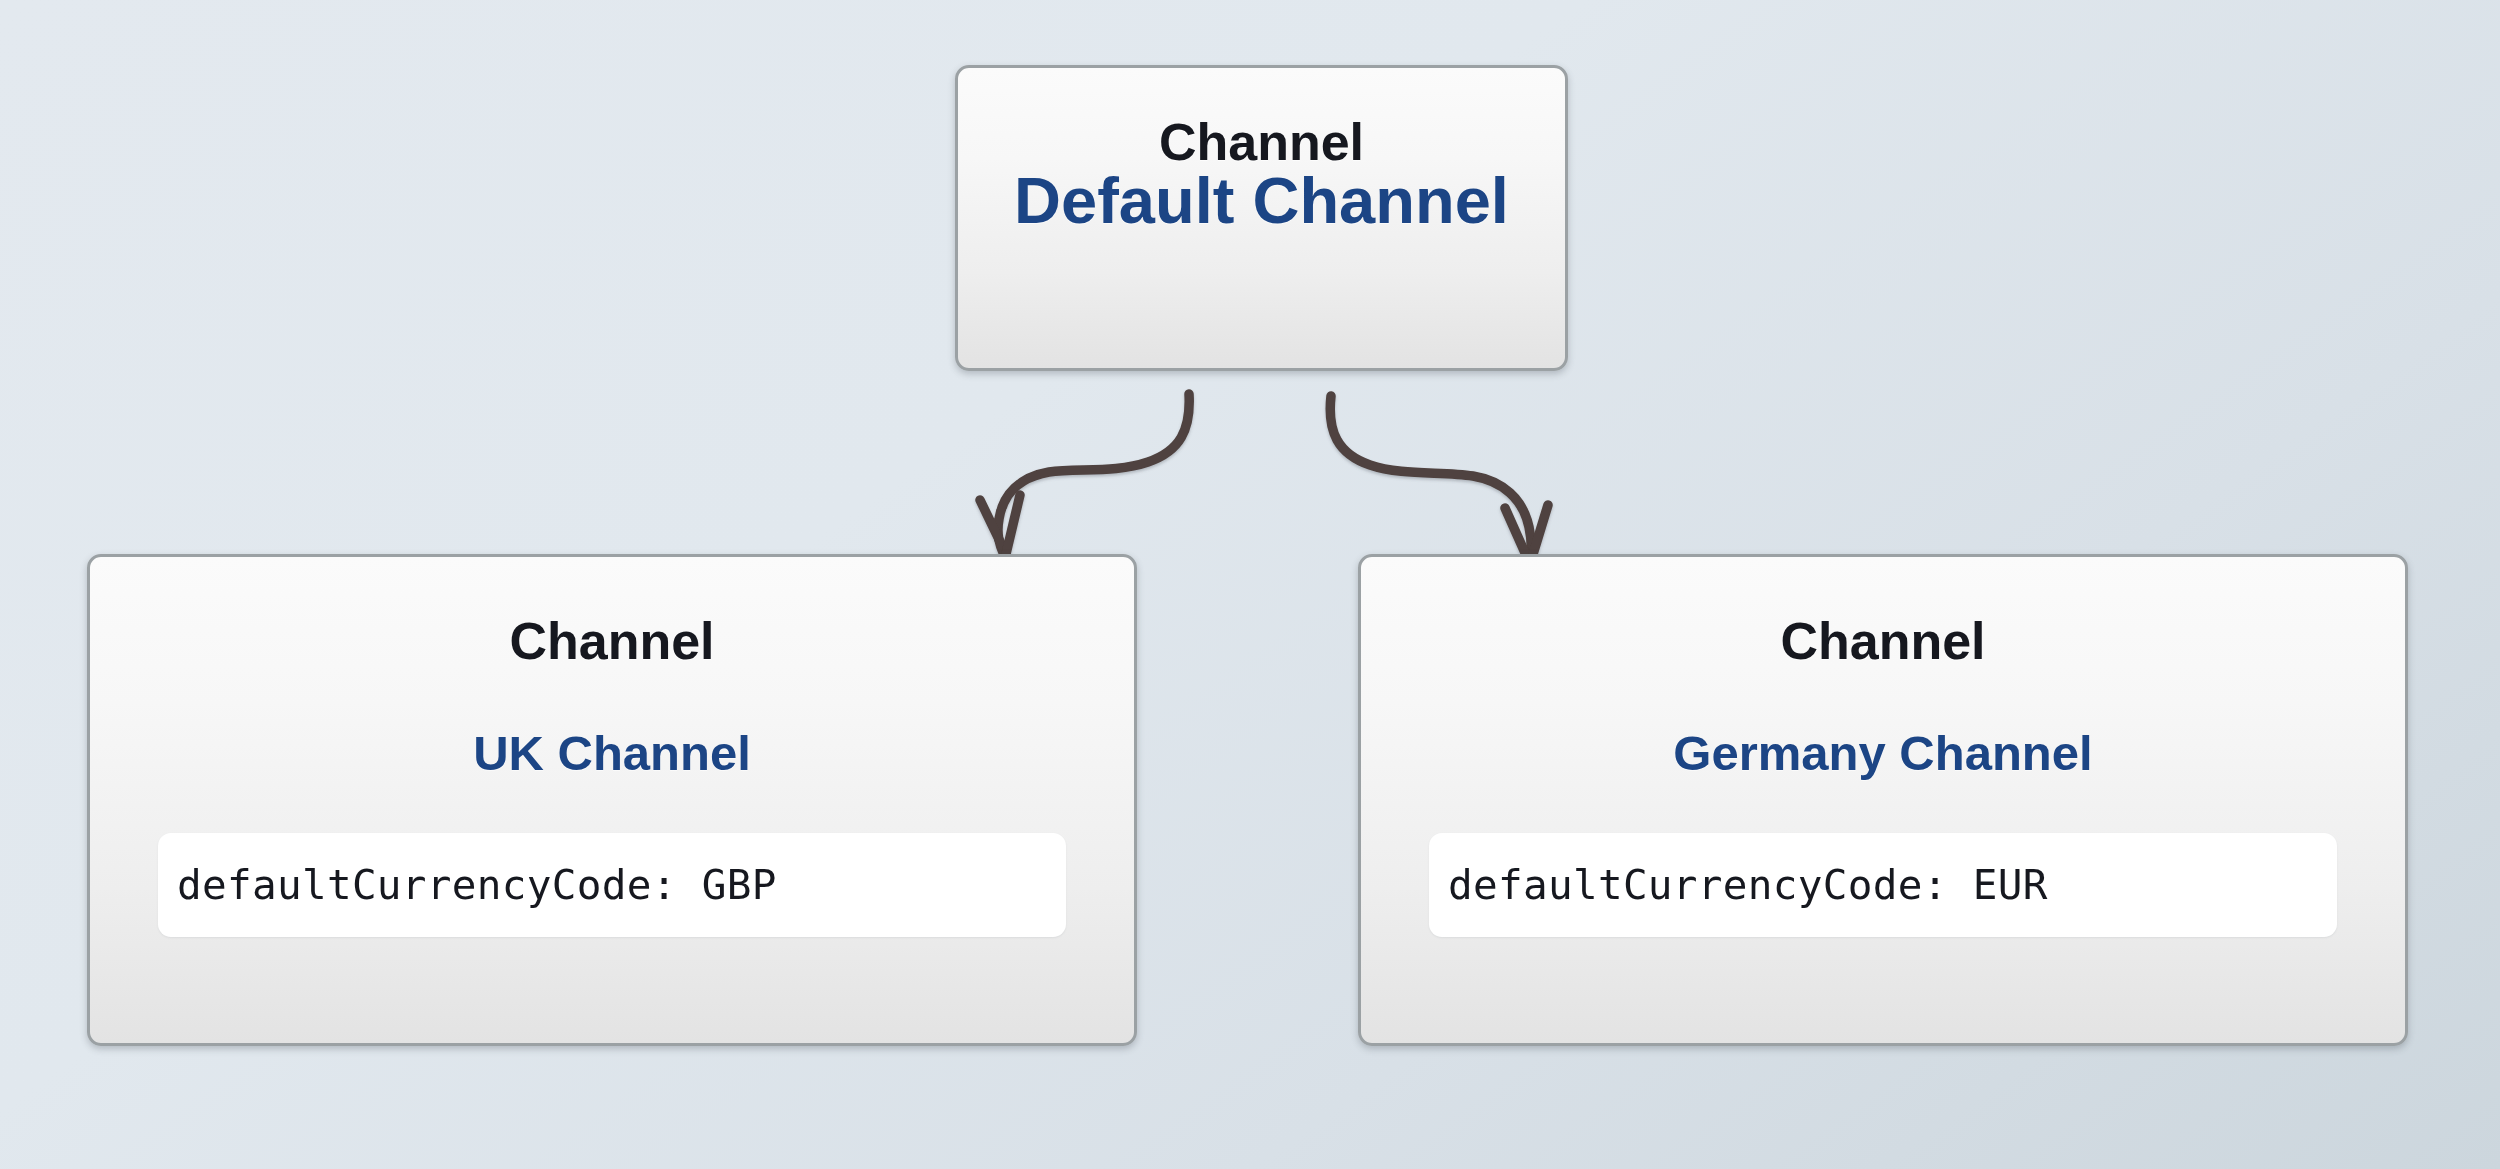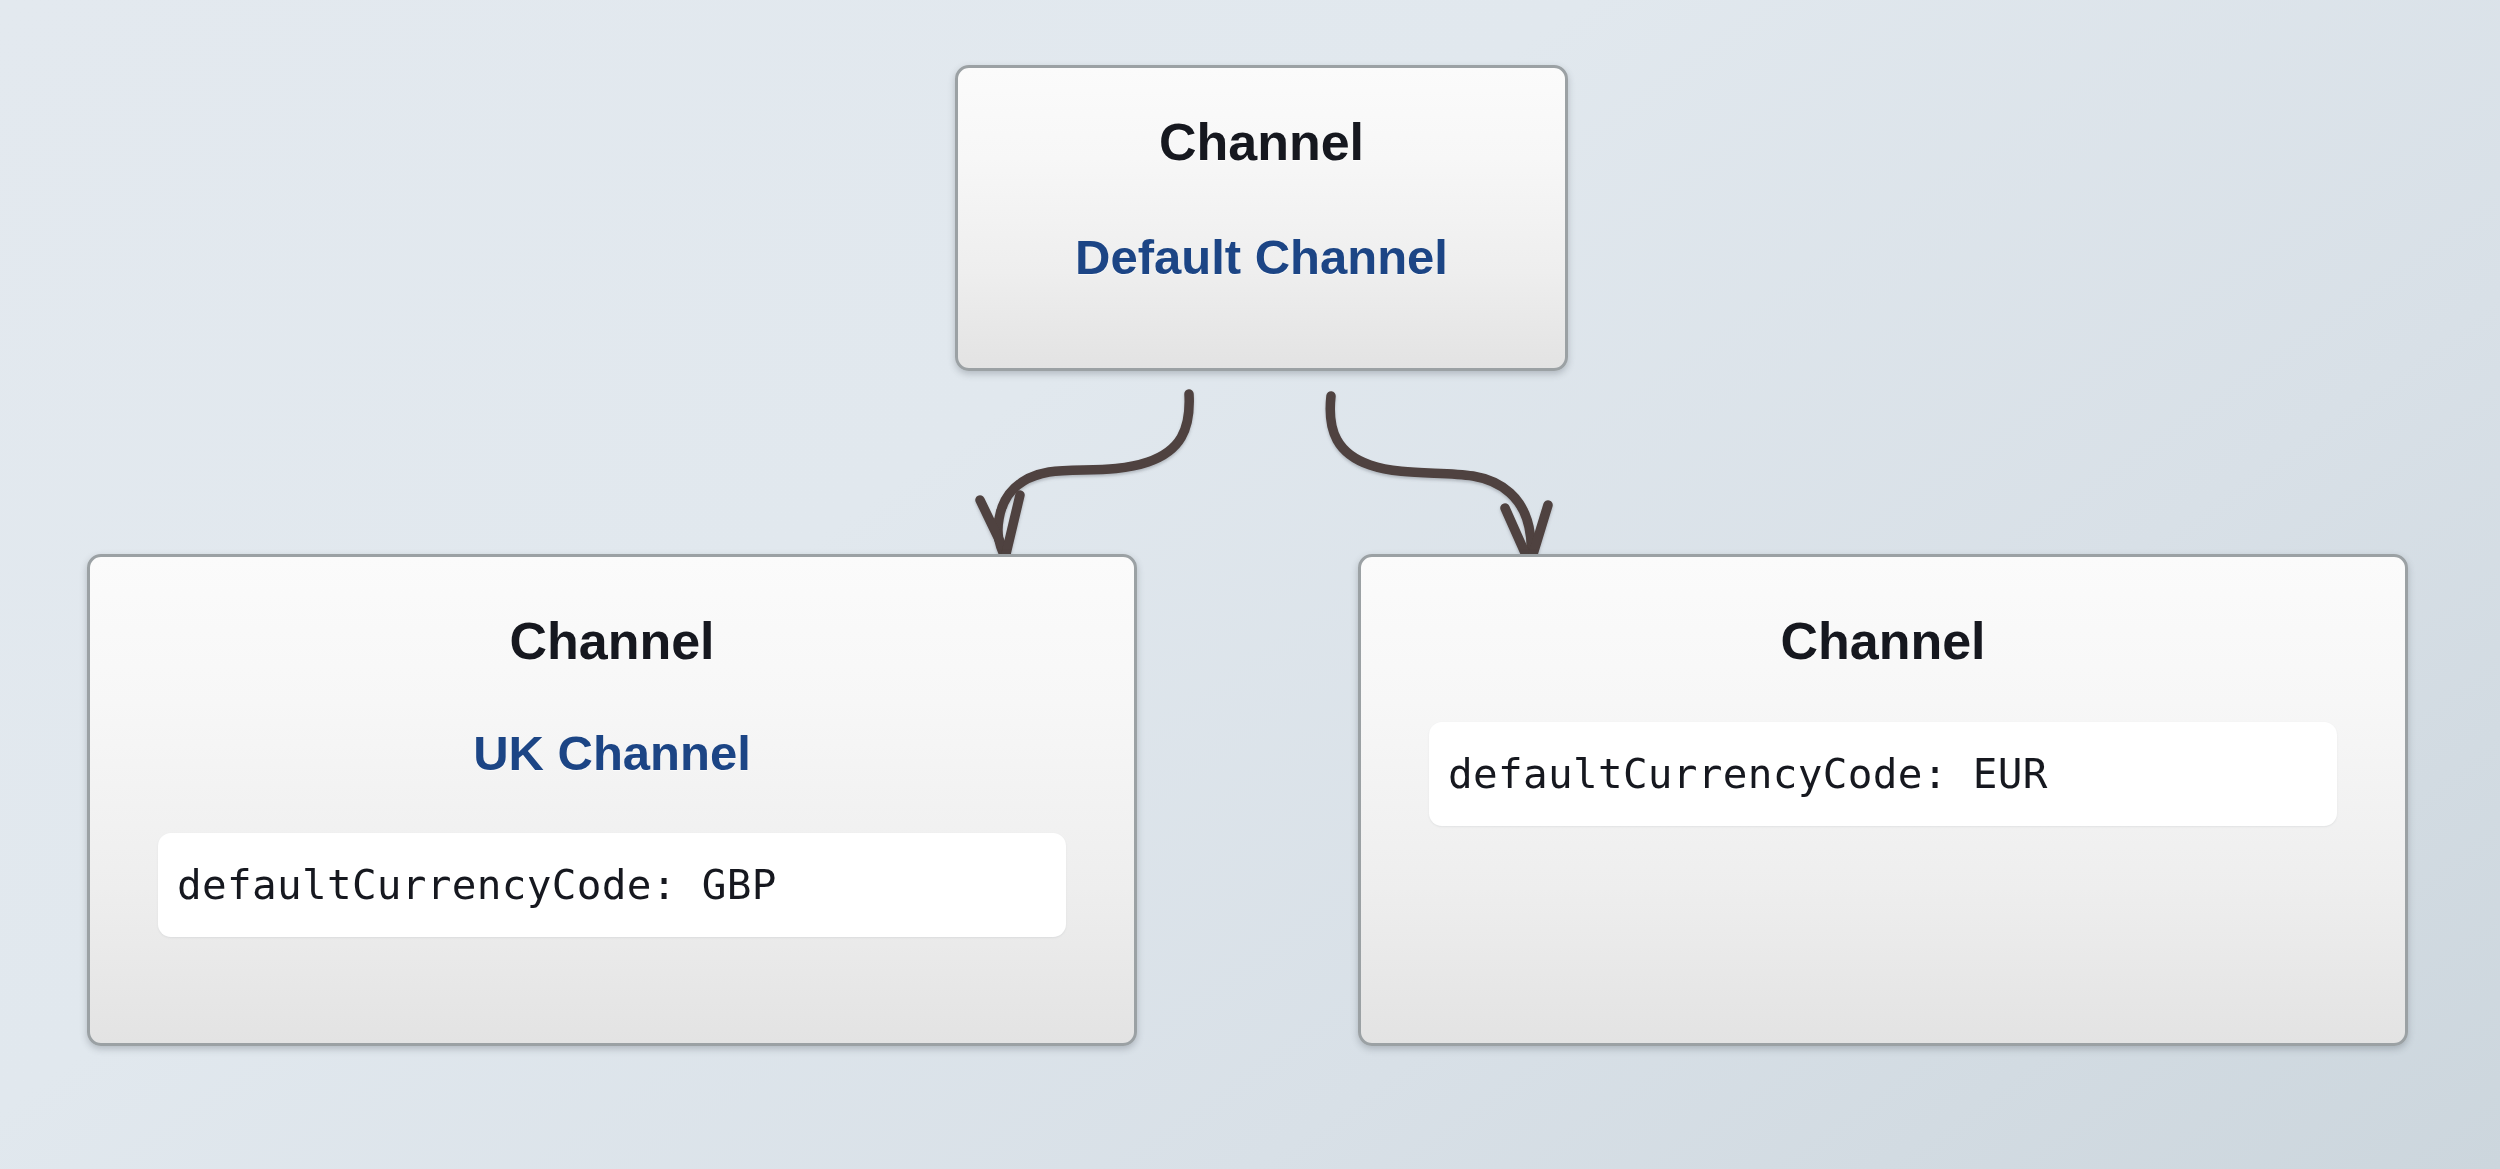--- a/index.html
+++ b/index.html
@@ -78,22 +78,21 @@
     left: 955px;
     top: 65px;
     width: 613px;
     height: 306px;
   }
   #node-root .node-type {
     font-size: 52px;
     margin-top: 48px;
   }
   #node-root .node-name {
-    font-size: 49px;
-    margin-top: 65px;
+    font-size: 65px;
   }
 
   
   .node-child {
     top: 554px;
     width: 1050px;
     height: 492px;
   }
   #node-uk   { left: 87px; }
   #node-de   { left: 1358px; }
@@ -154,16 +153,17 @@
   </div>
 
   <div class="node node-child" id="node-uk">
     <div class="node-type">Channel</div>
     <div class="node-name">UK Channel</div>
     <div class="node-prop">defaultCurrencyCode: GBP</div>
   </div>
 
   <div class="node node-child" id="node-de">
     <div class="node-type">Channel</div>
+    <div class="node-name">Germany Channel</div>
     <div class="node-prop">defaultCurrencyCode: EUR</div>
   </div>
 
 </div>
 
 </body></html>

